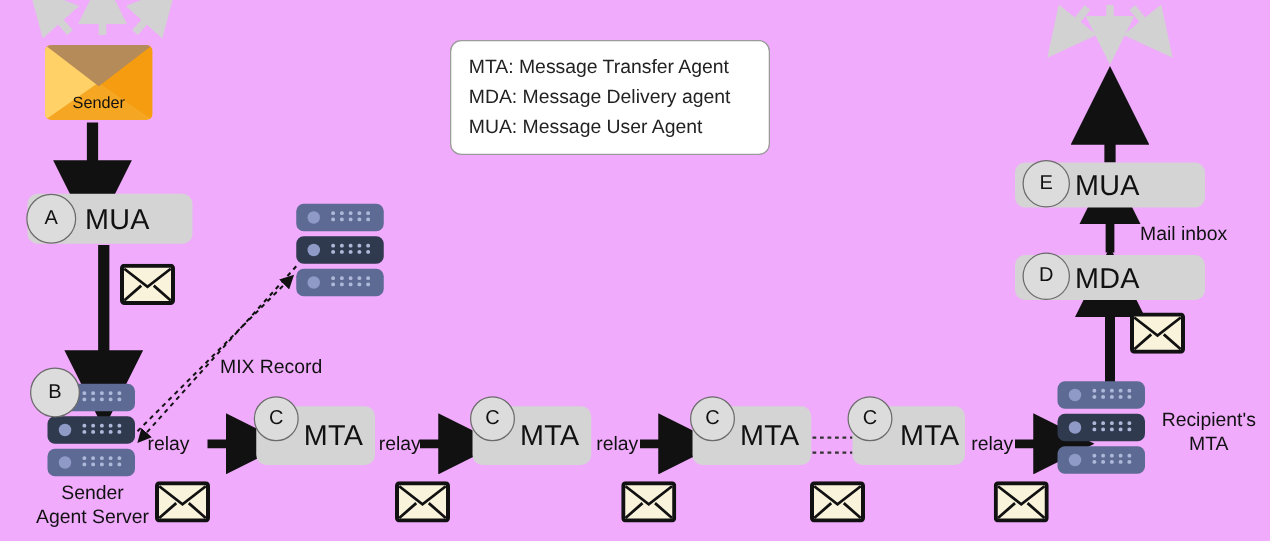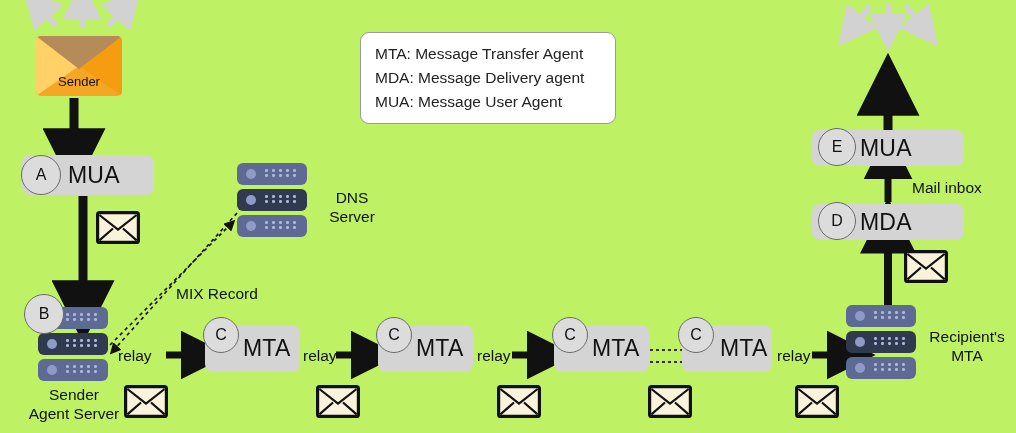--- a/index.html
+++ b/index.html
@@ -1,17 +1,17 @@
 <!DOCTYPE html>
 <html><head>
 <meta charset="utf-8">
 <style>
   html,body{margin:0;padding:0;background:#ffffff;}
   body{width:1016px;height:433px;font-family:"Liberation Sans",sans-serif;color:#1a1a1a;}
-  #stage{position:relative;width:1016px;height:433px;overflow:hidden;background:#bef264;text-decoration:underline;}
+  #stage{position:relative;width:1016px;height:433px;overflow:hidden;background:#f0abfc;text-decoration:underline;}
 
   
   .rolebox{
     position:absolute;background:#d4d4d4;border-radius:8px;
     display:flex;align-items:center;box-sizing:border-box;
   }
   .rolebox .rolelabel{
     font-size:23px;color:#111;letter-spacing:.2px;white-space:nowrap;
   }
   .badge{
@@ -184,24 +184,20 @@
           <i style="left: 21px; top: 0px;"></i>
           <i style="left: 28px; top: 0px;"></i>
           <i style="left: 0px; top: 5px;"></i>
           <i style="left: 7px; top: 5px;"></i>
           <i style="left: 14px; top: 5px;"></i>
           <i style="left: 21px; top: 5px;"></i>
           <i style="left: 28px; top: 5px;"></i>
         </span>
       </div>
   </div>
-  <div class="tlabel ctr" style="left:318px;top:188px;width:68px;">
-    <span>DNS</span><br>
-    <span>Server</span>
-  </div>
   <div class="tlabel" style="left:176px;top:284px;">MIX Record</div>
 
   <div class="rack" style="left:38px;top:307px;">
     <div class="unit u1">
         <span class="led"></span>
         <span class="dots">
           <i style="left: 0px; top: 0px;"></i>
           <i style="left: 7px; top: 0px;"></i>
           <i style="left: 14px; top: 0px;"></i>
           <i style="left: 21px; top: 0px;"></i>

